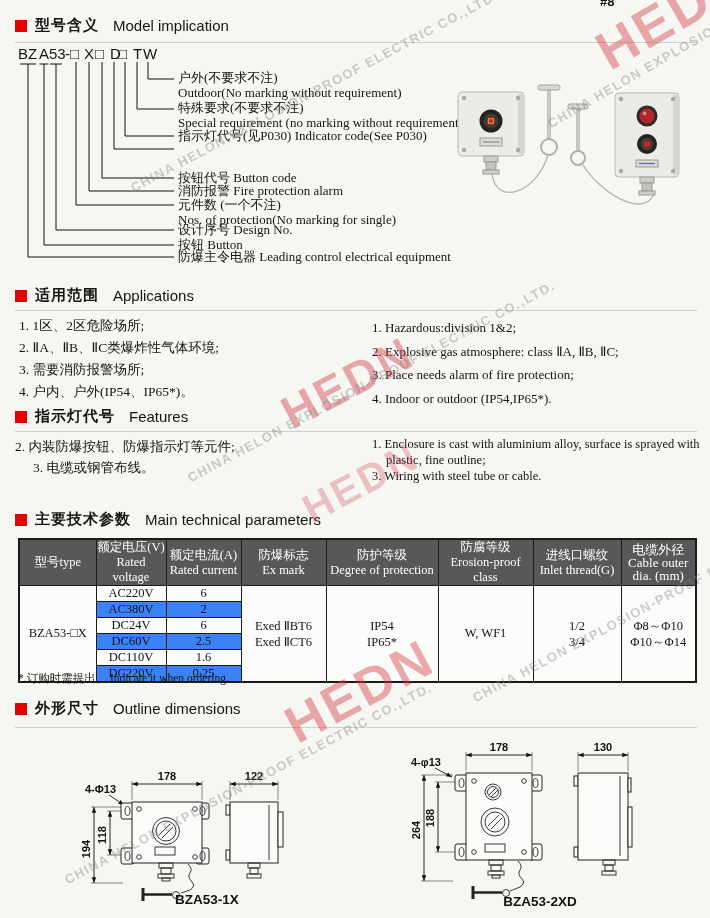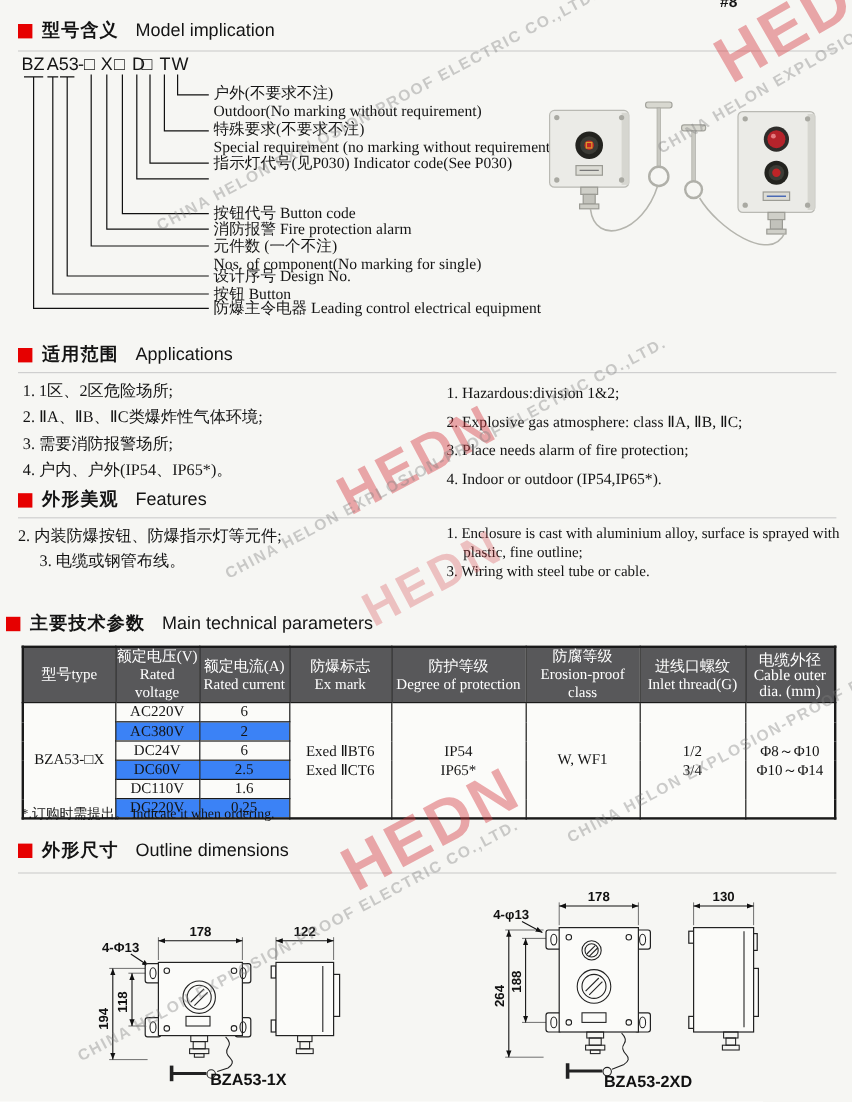--- a/index.html
+++ b/index.html
@@ -98,21 +98,21 @@
       <div>指示灯代号(见P030) Indicator code(See P030)</div>
     </div>
   <div class="mlabel" style="top:170px;">
       <div>按钮代号 Button code</div>
     </div>
   <div class="mlabel" style="top:183px;">
       <div>消防报警 Fire protection alarm</div>
     </div>
   <div class="mlabel" style="top:197px;">
       <div>元件数 (一个不注)</div>
-      <div class="en">Nos. of component(No marking for single)</div>
+      <div class="en">Nos. of protection(No marking for single)</div>
     </div>
   <div class="mlabel" style="top:222px;">
       <div>设计序号 Design No.</div>
     </div>
   <div class="mlabel" style="top:237px;">
       <div>按钮 Button</div>
     </div>
   <div class="mlabel" style="top:249px;">
       <div>防爆主令电器 Leading control electrical equipment</div>
     </div>
@@ -181,35 +181,35 @@
   </div>
   <div class="lst lst-en" style="left:372px;top:316px;font-size:13px;">
     <div>1. Hazardous:division 1&amp;2;</div>
     <div>2. Explosive gas  atmosphere: class ⅡA, ⅡB, ⅡC;</div>
     <div>3. Place  needs alarm of fire protection;</div>
     <div>4. Indoor  or outdoor (IP54,IP65*).</div>
   </div>
 
   <div class="sec-head" style="left:15px;top:407px;">
     <span class="sec-sq"></span>
-    <span class="sec-zh">外形美观</span>
+    <span class="sec-zh">指示灯代号</span>
     <span class="sec-en">Features</span>
   </div>
   <div class="divider" style="top:431px;"></div>
 
   <div class="lst" style="left:15px;top:436px;">
     <div style="line-height:21px;">2. 内装防爆按钮、防爆指示灯等元件;</div>
     <div style="line-height:21px;margin-left:18px;">3. 电缆或钢管布线。</div>
   </div>
   <div class="lst feat-en" style="left:372px;top:436px;">
     <div>1. Enclosure is cast with aluminium alloy, surface is sprayed with plastic, fine outline;</div>
     <div>3. Wiring with  steel  tube  or  cable.</div>
   </div>
 
-  <div class="sec-head" style="left:5px;top:510px;">
+  <div class="sec-head" style="left:15px;top:510px;">
     <span class="sec-sq"></span>
     <span class="sec-zh">主要技术参数</span>
     <span class="sec-en">Main technical parameters</span>
   </div>
 
   <table class="params">
     <colgroup>
       <col style="width:77px">
         <col style="width:70px">
         <col style="width:75px">

